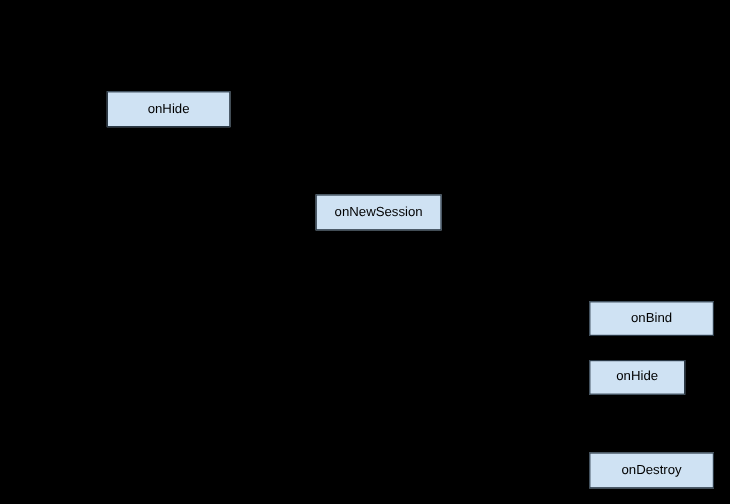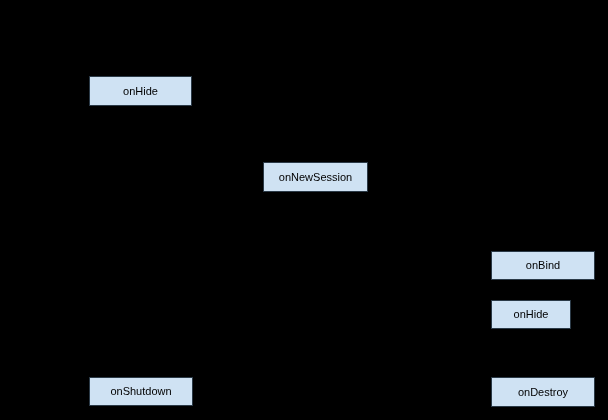--- a/index.html
+++ b/index.html
@@ -51,16 +51,15 @@
   <div class="node n-onbind">onHide</div>
 
 
   <div class="node n-onnewsession">onNewSession</div>
 
 
   <div class="node n-onshow">onBind</div>
 
   <div class="node n-onhide">onHide</div>
 
-  <div class="node n-onshutdown">onShutdown</div>
 
   <div class="node n-ondestroy">onDestroy</div>
 </div>
 
 </body></html>

